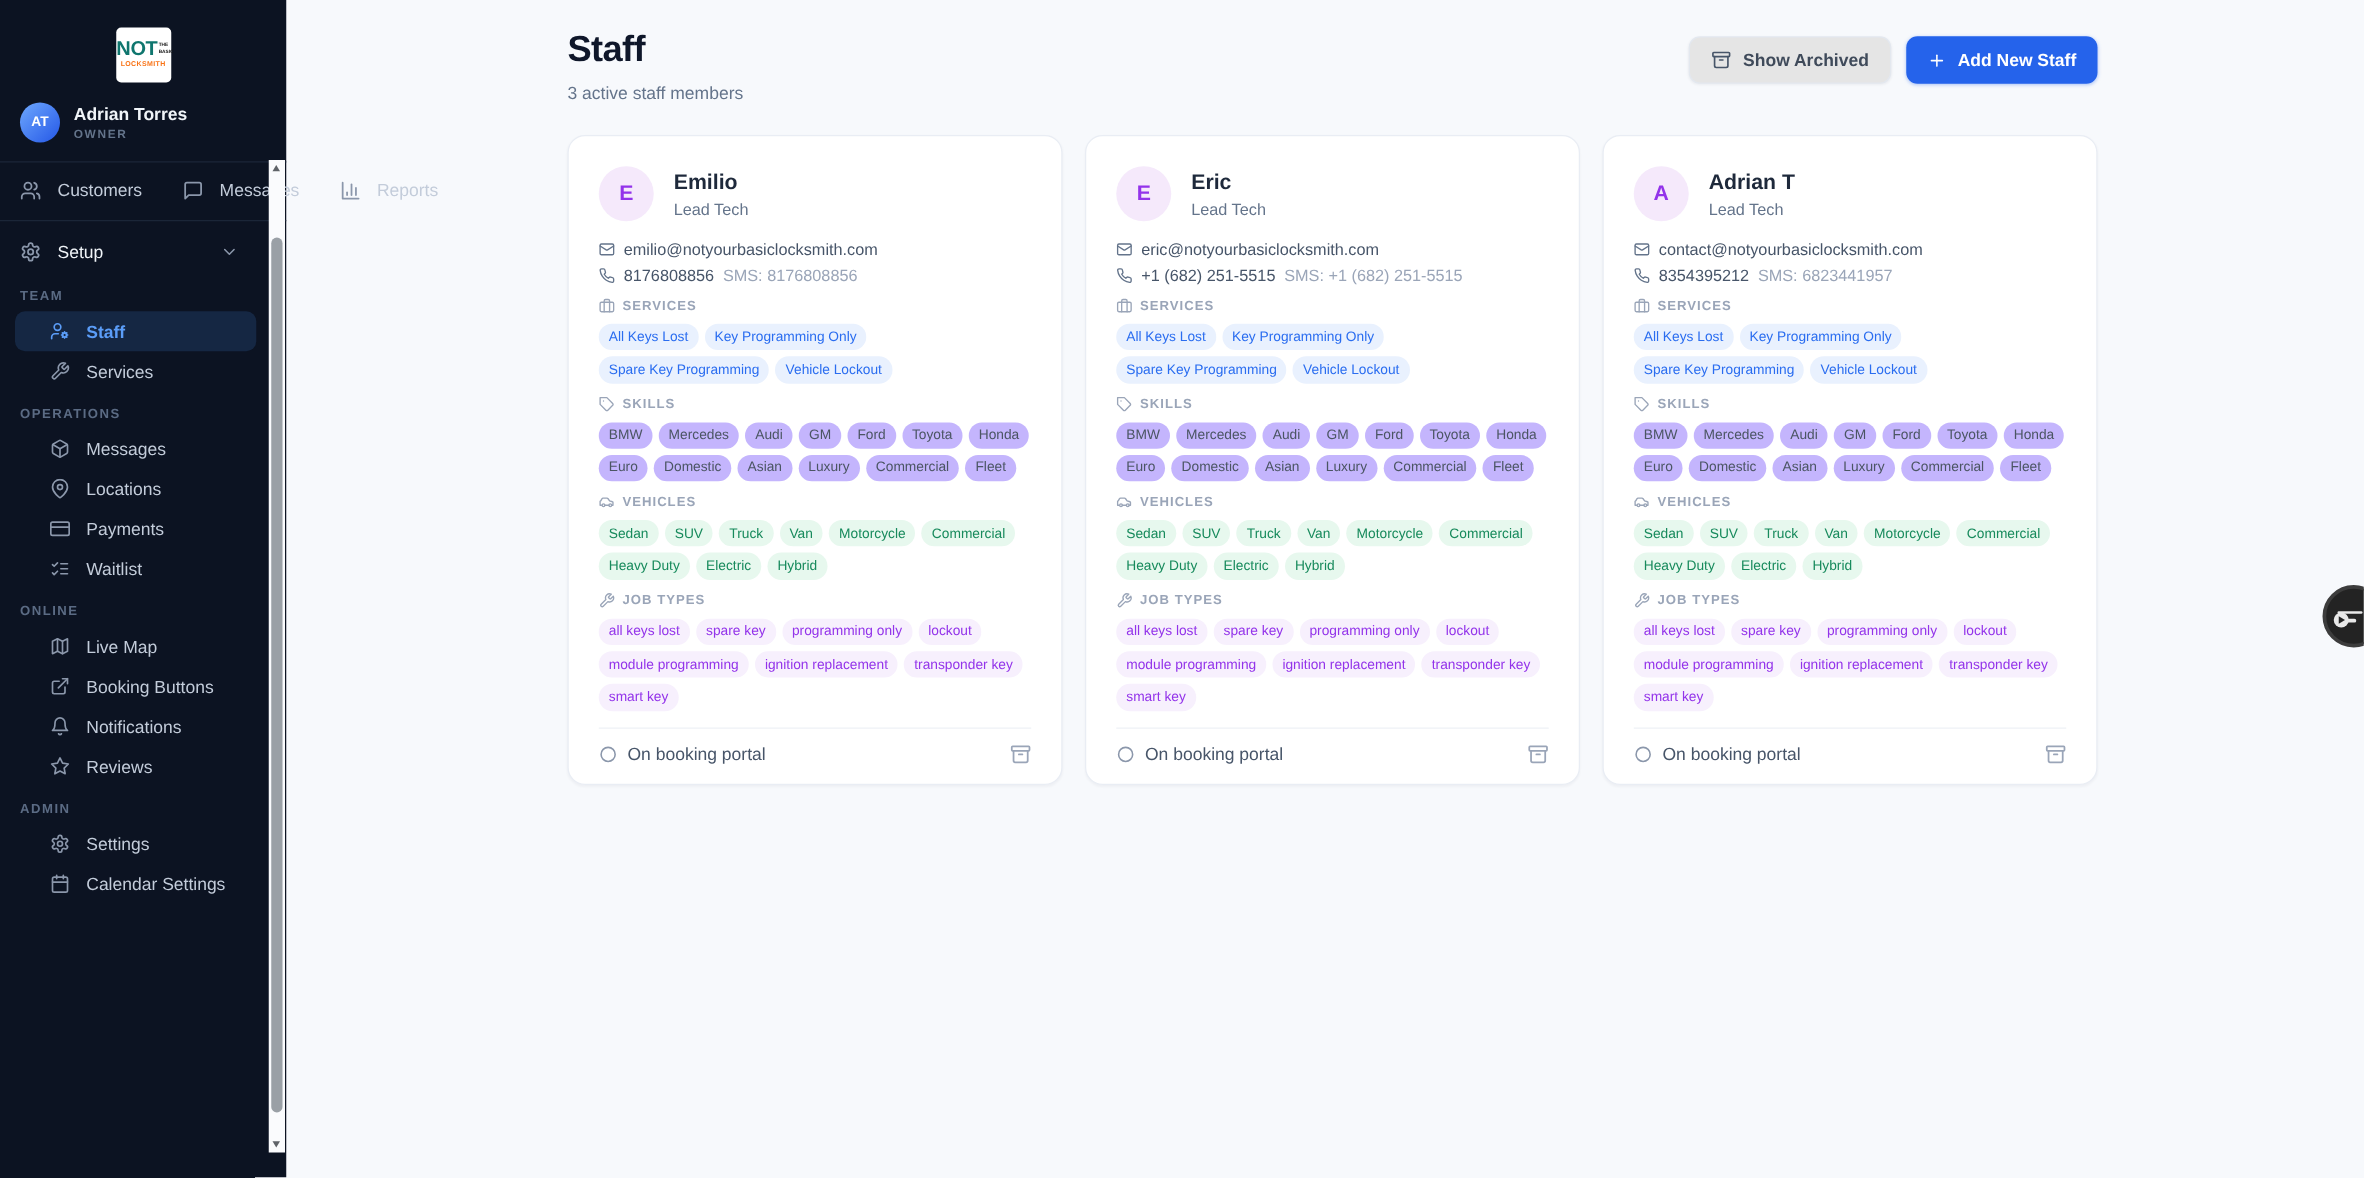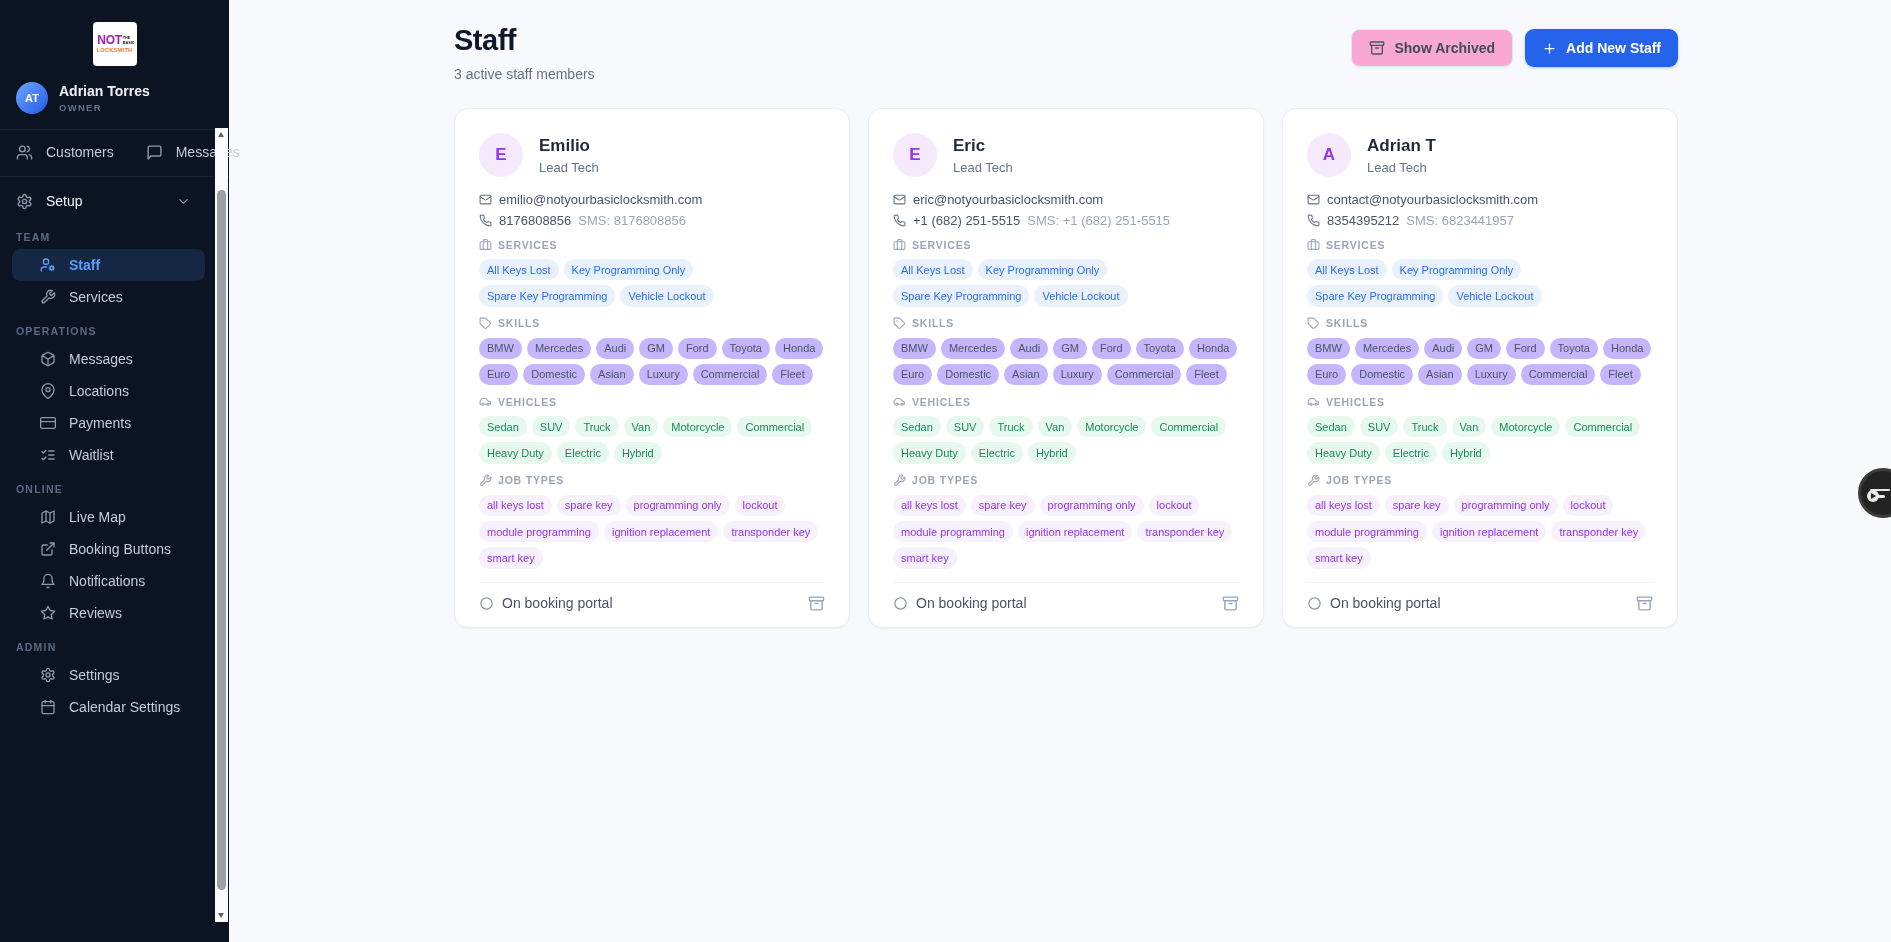--- a/index.html
+++ b/index.html
@@ -4,21 +4,21 @@
 <style>
   *{margin:0;padding:0;box-sizing:border-box}
   html,body{width:1891px;height:942px;overflow:hidden;background:#f7f9fc;font-family:"Liberation Sans",sans-serif}
   svg{display:block;width:100%;height:100%}
   .app{position:relative;width:1891px;height:942px;display:flex}
 
   
   .sidebar{position:relative;width:229px;min-width:229px;height:100%;background:#0c1322;display:flex;flex-direction:column;padding:22px 0 16px}
   .logo-box{width:44px;height:44px;background:#ffffff;border-radius:4px;margin:0 auto 16px;display:flex;flex-direction:column;align-items:center;justify-content:center;line-height:1}
   .logo-top{display:flex;align-items:flex-start;gap:1px}
-  .logo-not{font-size:12px;font-weight:bold;color:#a21caf;letter-spacing:-.3px}
+  .logo-not{font-size:16px;font-weight:bold;color:#0f766e;letter-spacing:-.3px}
   .logo-the{font-size:3.8px;font-weight:bold;color:#141414;width:9px;line-height:1.2;margin-top:2px}
   .logo-lock{font-size:5.6px;font-weight:bold;color:#f97316;letter-spacing:.3px;margin-top:1.5px}
   .user-row{display:flex;align-items:center;gap:11px;padding:0 16px;margin-bottom:15px;cursor:pointer}
   .avatar-at{width:32px;height:32px;border-radius:50%;background:linear-gradient(135deg,#6ea8fe,#2457e6);color:#fff;font-size:11px;font-weight:bold;display:flex;align-items:center;justify-content:center;flex:0 0 32px}
   .user-name{color:#f1f5f9;font-size:14px;font-weight:700}
   .user-role{color:#64748b;font-size:9.5px;font-weight:700;letter-spacing:1.3px;margin-top:3px}
   .sdivider{height:1px;background:#1b2638;margin:0}
   .navzone{display:flex;padding-top:4px}
   .nav-item{display:flex;align-items:center;gap:13px;height:36px;padding:0 16px;color:#c3ccda;font-size:14px;cursor:pointer}
   .nav-ic{width:17px;height:17px;color:#8b97ab;flex:0 0 17px}
@@ -39,21 +39,21 @@
   .sscroll .thumb{position:absolute;left:2px;width:9px;top:62px;bottom:32px;background:#9aa0a6;border-radius:5px}
 
   
   .main{flex:1;height:100%;overflow:hidden}
   .container{width:1224px;margin-left:225px;padding-top:24px}
   .page-head{display:flex;justify-content:space-between;align-items:flex-start}
   .title{font-size:29px;font-weight:800;color:#0f172a;letter-spacing:-.5px}
   .subtitle{font-size:14px;color:#64748b;margin-top:9px}
   .actions{display:flex;gap:12px;margin-top:5px}
   .btn{display:inline-flex;align-items:center;gap:9px;height:38px;border-radius:9px;font-size:14px;font-weight:600;padding:0 17px;border:none;cursor:pointer;font-family:inherit}
-  .btn-sec{background:#f9a8d4;color:#3f4a5a;border:1px solid #e3e8ef;box-shadow:0 1px 2px rgba(16,24,40,.05)}
+  .btn-sec{background:#e5e5e5;color:#3f4a5a;border:1px solid #e3e8ef;box-shadow:0 1px 2px rgba(16,24,40,.05)}
   .btn-sec .bic{width:16px;height:16px;color:#475569}
   .btn-pri{background:#2563eb;color:#fff;box-shadow:0 1px 3px rgba(37,99,235,.35)}
   .btn-pri .bic{width:15px;height:15px;color:#fff}
 
   
   .cards{display:grid;grid-template-columns:repeat(3,396px);gap:18px;margin-top:26px;align-items:start}
   .card{background:#fff;border:1px solid #e9edf4;border-radius:14px;padding:24px 24px 0;box-shadow:0 1px 2px rgba(16,24,40,.04)}
   .card-head{display:flex;align-items:center;gap:16px;margin-bottom:15px}
   .cavatar{width:44px;height:44px;border-radius:50%;background:#f5e9fb;color:#9333ea;font-weight:700;font-size:17px;display:flex;align-items:center;justify-content:center;flex:0 0 44px}
   .cname{font-size:17px;font-weight:700;color:#1e293b}
@@ -119,20 +119,31 @@
           <span>Customers</span>
         </div>
         <div class="nav-item">
           <span class="nav-ic">
             <svg viewBox="0 0 24 24" fill="none" stroke="currentColor" stroke-width="2" stroke-linecap="round" stroke-linejoin="round">
               <path d="M21 15a2 2 0 0 1-2 2H7l-4 4V5a2 2 0 0 1 2-2h14a2 2 0 0 1 2 2z"></path>
             </svg>
           </span>
           <span>Messages</span>
         </div>
+        <div class="nav-item">
+          <span class="nav-ic">
+            <svg viewBox="0 0 24 24" fill="none" stroke="currentColor" stroke-width="2" stroke-linecap="round" stroke-linejoin="round">
+              <path d="M3 3v18h18"></path>
+              <path d="M18 17V9"></path>
+              <path d="M13 17V5"></path>
+              <path d="M8 17v-3"></path>
+            </svg>
+          </span>
+          <span>Reports</span>
+        </div>
       </nav>
 
     <div class="sdivider" style="margin:6px 0"></div>
 
     <div class="nav-item setup">
       <span class="nav-ic" id="setup-icon">
           <svg viewBox="0 0 24 24" fill="none" stroke="currentColor" stroke-width="2" stroke-linecap="round" stroke-linejoin="round">
             <path d="M12.22 2h-.44a2 2 0 0 0-2 2v.18a2 2 0 0 1-1 1.73l-.43.25a2 2 0 0 1-2 0l-.15-.08a2 2 0 0 0-2.73.73l-.22.38a2 2 0 0 0 .73 2.73l.15.1a2 2 0 0 1 1 1.72v.51a2 2 0 0 1-1 1.74l-.15.09a2 2 0 0 0-.73 2.73l.22.38a2 2 0 0 0 2.73.73l.15-.08a2 2 0 0 1 2 0l.43.25a2 2 0 0 1 1 1.73V20a2 2 0 0 0 2 2h.44a2 2 0 0 0 2-2v-.18a2 2 0 0 1 1-1.73l.43-.25a2 2 0 0 1 2 0l.15.08a2 2 0 0 0 2.73-.73l.22-.39a2 2 0 0 0-.73-2.73l-.15-.08a2 2 0 0 1-1-1.74v-.5a2 2 0 0 1 1-1.74l.15-.09a2 2 0 0 0 .73-2.73l-.22-.38a2 2 0 0 0-2.73-.73l-.15.08a2 2 0 0 1-2 0l-.43-.25a2 2 0 0 1-1-1.73V4a2 2 0 0 0-2-2z"></path>
             <circle cx="12" cy="12" r="3"></circle>
           </svg>

